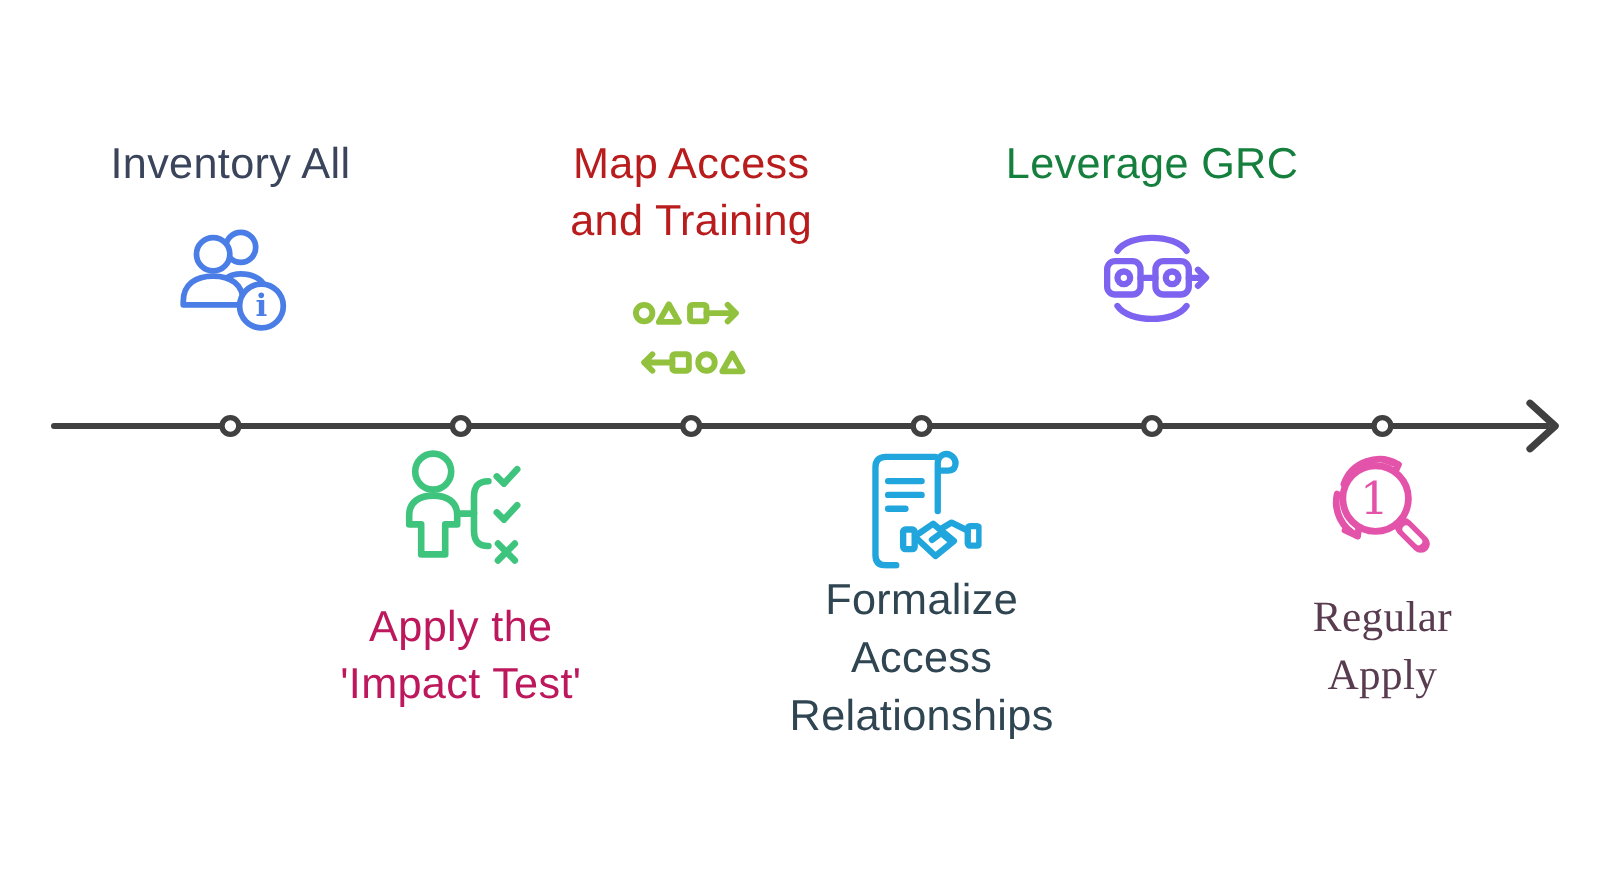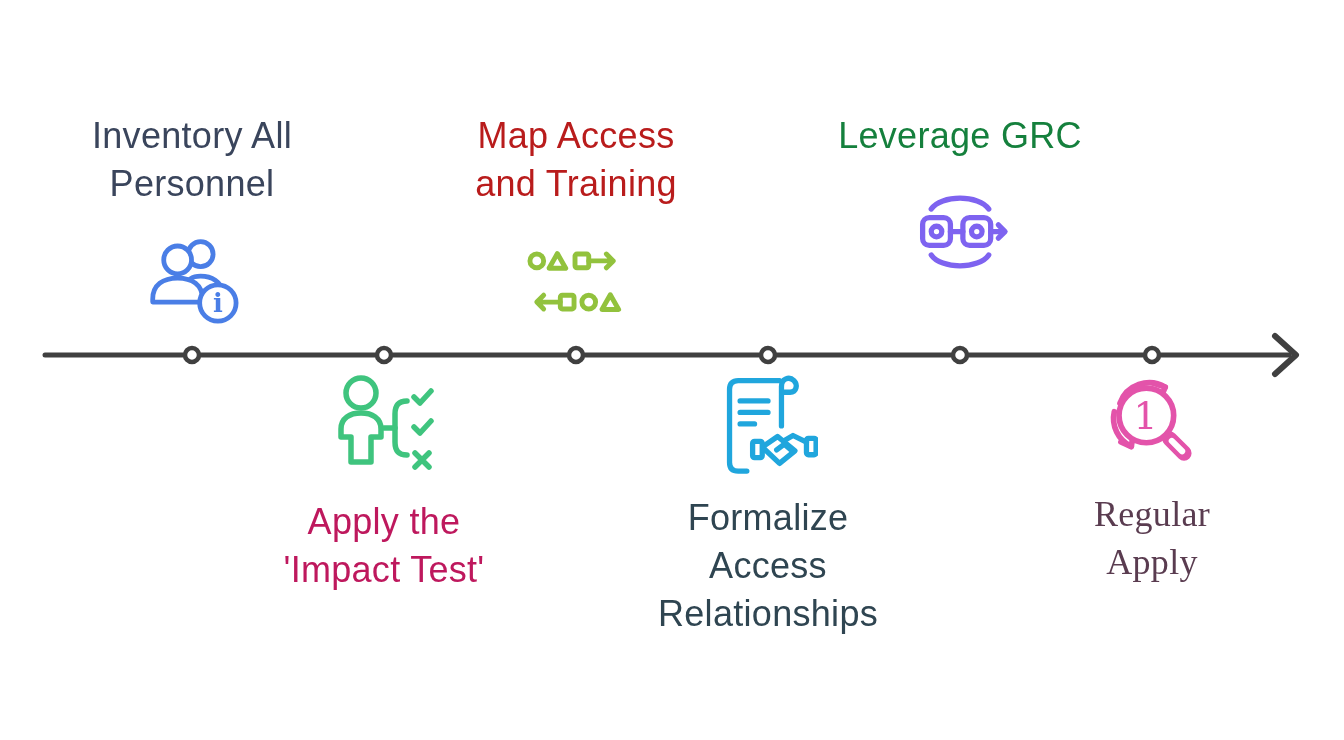--- a/index.html
+++ b/index.html
@@ -18,21 +18,21 @@
     text-align:center; font-weight:400; white-space:nowrap;
   }
   .m-icon { display:block; line-height:0; }
   .m1 { left:42px;   top:112px; }
   .m1 .m-icon { margin-top:26px; }
   .m2 { left:234px;  top:374px; }
   .m2 .m-label { margin-top:22px; }
   .m3 { left:426px;  top:112px; }
   .m3 .m-icon { margin-top:40px; }
   .m4 { left:618px;  top:372px; }
-  .m4 .m-label { margin-top:20px; }
+  .m4 .m-label { margin-top:2px; }
   .m5 { left:810px;  top:112px; }
   .m5 .m-icon { margin-top:26px; }
   .m6 { left:1002px; top:374px; }
   .m6 .m-label { margin-top:18px;font-family:Liberation Serif, serif; }
   .icon-stroke { fill:none; stroke:currentColor; stroke-linecap:round; stroke-linejoin:round; }
 </style>
 </head>
 <body>
 
 <div class="canvas">
@@ -44,21 +44,20 @@
     <circle cx="384" cy="30" r="7" fill="#ffffff" stroke="currentColor" stroke-width="4.5"></circle>
     <circle cx="576" cy="30" r="7" fill="#ffffff" stroke="currentColor" stroke-width="4.5"></circle>
     <circle cx="768" cy="30" r="7" fill="#ffffff" stroke="currentColor" stroke-width="4.5"></circle>
     <circle cx="960" cy="30" r="7" fill="#ffffff" stroke="currentColor" stroke-width="4.5"></circle>
     <circle cx="1152" cy="30" r="7" fill="#ffffff" stroke="currentColor" stroke-width="4.5"></circle>
   </svg>
 
   <div class="milestone m1">
     <div class="m-label" style="color: rgb(58, 69, 92);">
       <div>Inventory All</div>
-      <div>Personnel</div>
     </div>
     <span class="m-icon" style="color: rgb(74, 126, 230);">
       <svg width="100" height="92" viewBox="0 0 104 96">
         <g class="icon-stroke" stroke-width="5">
           <circle cx="61" cy="21" r="13" fill="#ffffff"></circle>
           <path d="M44,56 C47,47 52,44 61,44 C73,44 82,50 84,60"></path>
           <circle cx="37" cy="27" r="14.5" fill="#ffffff"></circle>
           <path d="M11,71 L11,68 C11,53 22,46 37,46 C52,46 63,53 63,68 L63,71 Z" fill="#ffffff"></path>
           <circle cx="79" cy="72" r="19" fill="#ffffff"></circle>
           <text x="79" y="81" font-size="27" font-weight="bold" text-anchor="middle" fill="currentColor" stroke="none" font-family="&quot;DejaVu Serif&quot;, serif">i</text>

